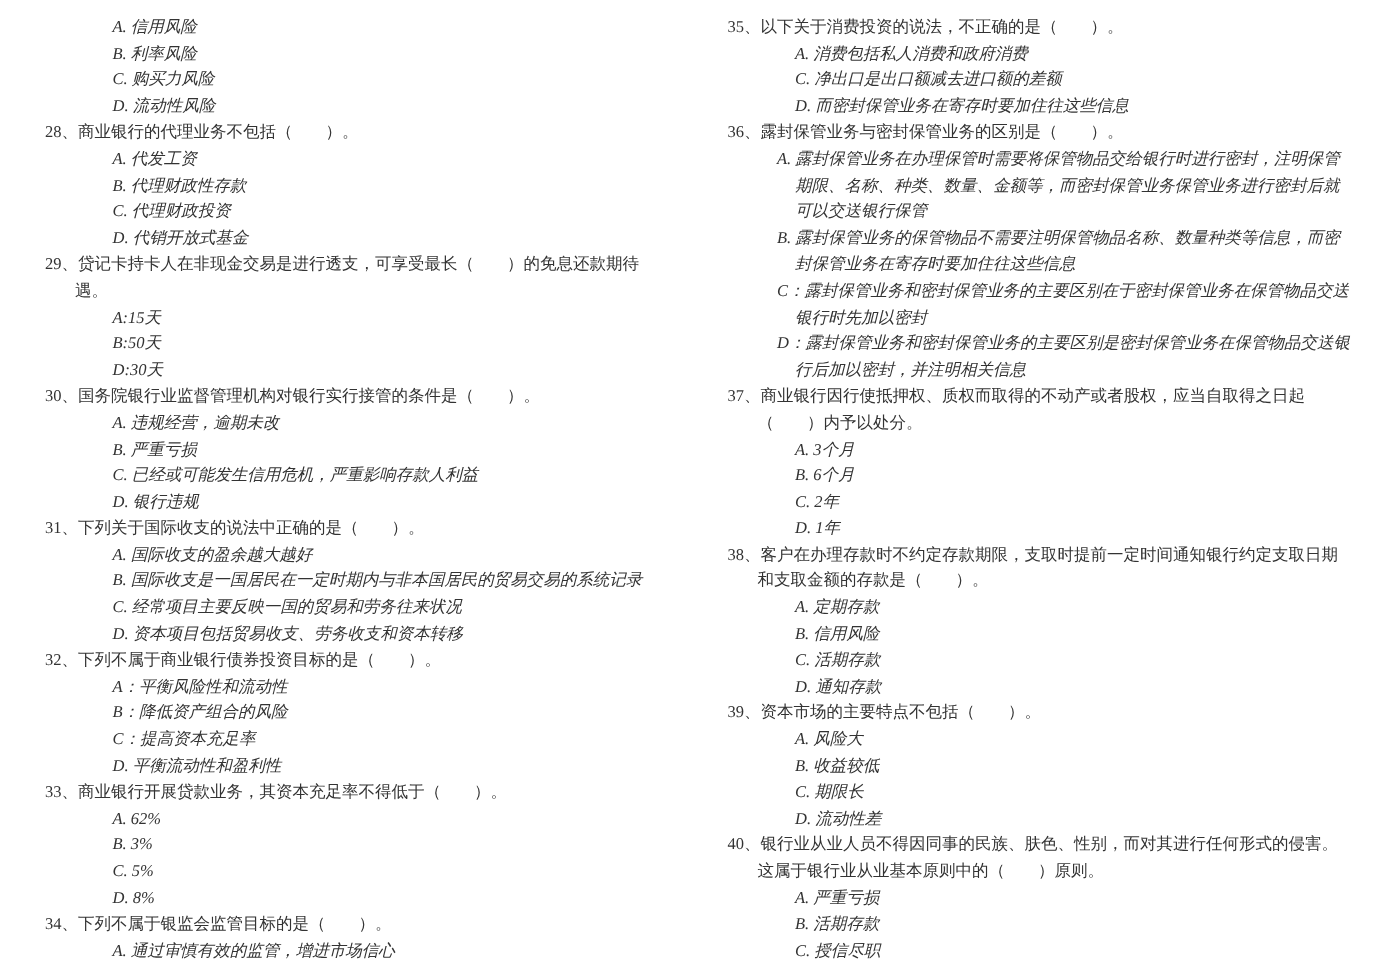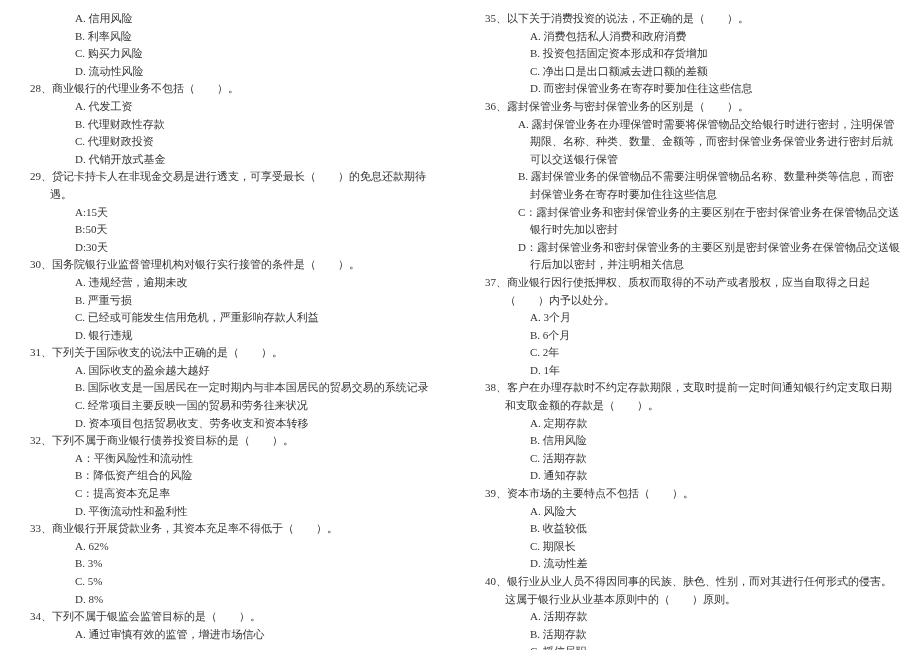--- a/index.html
+++ b/index.html
@@ -17,20 +17,21 @@
     display: flex;
     padding: 10px 20px 0 20px;
     gap: 30px;
   }
   .col {
     flex: 1;
     line-height: 1.6;
   }
   .q-opt {
     padding-left: 55px;
+    font-style: italic;
   }
   .q-stem {
     padding-left: 30px;
     text-indent: -20px;
   }
 </style>
 </head>
 <body>
 
 <div class="page">
@@ -76,21 +77,20 @@
     <div class="q-opt">D. 8%</div>
 
     <div class="q-stem">34、下列不属于银监会监管目标的是（　　）。</div>
     <div class="q-opt">A. 通过审慎有效的监管，增进市场信心</div>
 
   </div>
 
   <div class="col">
     <div class="q-stem">35、以下关于消费投资的说法，不正确的是（　　）。</div>
     <div class="q-opt">A. 消费包括私人消费和政府消费</div>
-    <div class="q-opt">B. 投资包括固定资本形成和存货增加</div>
     <div class="q-opt">C. 净出口是出口额减去进口额的差额</div>
     <div class="q-opt">D. 而密封保管业务在寄存时要加住往这些信息</div>
 
     <div class="q-stem">36、露封保管业务与密封保管业务的区别是（　　）。</div>
     <div class="q-opt" style="text-indent:-12px;">A. 露封保管业务在办理保管时需要将保管物品交给银行时进行密封，注明保管期限、名称、种类、数量、金额等，而密封保管业务保管业务进行密封后就可以交送银行保管</div>
     <div class="q-opt" style="text-indent:-12px;">B. 露封保管业务的保管物品不需要注明保管物品名称、数量种类等信息，而密封保管业务在寄存时要加住往这些信息</div>
     <div class="q-opt" style="text-indent:-12px;">C：露封保管业务和密封保管业务的主要区别在于密封保管业务在保管物品交送银行时先加以密封</div>
     <div class="q-opt" style="text-indent:-12px;">D：露封保管业务和密封保管业务的主要区别是密封保管业务在保管物品交送银行后加以密封，并注明相关信息</div>
 
     <div class="q-stem">37、商业银行因行使抵押权、质权而取得的不动产或者股权，应当自取得之日起（　　）内予以处分。</div>
@@ -105,18 +105,18 @@
     <div class="q-opt">C. 活期存款</div>
     <div class="q-opt">D. 通知存款</div>
 
     <div class="q-stem">39、资本市场的主要特点不包括（　　）。</div>
     <div class="q-opt">A. 风险大</div>
     <div class="q-opt">B. 收益较低</div>
     <div class="q-opt">C. 期限长</div>
     <div class="q-opt">D. 流动性差</div>
 
     <div class="q-stem">40、银行业从业人员不得因同事的民族、肤色、性别，而对其进行任何形式的侵害。这属于银行业从业基本原则中的（　　）原则。</div>
-    <div class="q-opt">A. 活期存款</div>
+    <div class="q-opt">A. 严重亏损</div>
     <div class="q-opt">B. 活期存款</div>
     <div class="q-opt">C. 授信尽职</div>
 
   </div>
 </div>
 
 </body></html>

